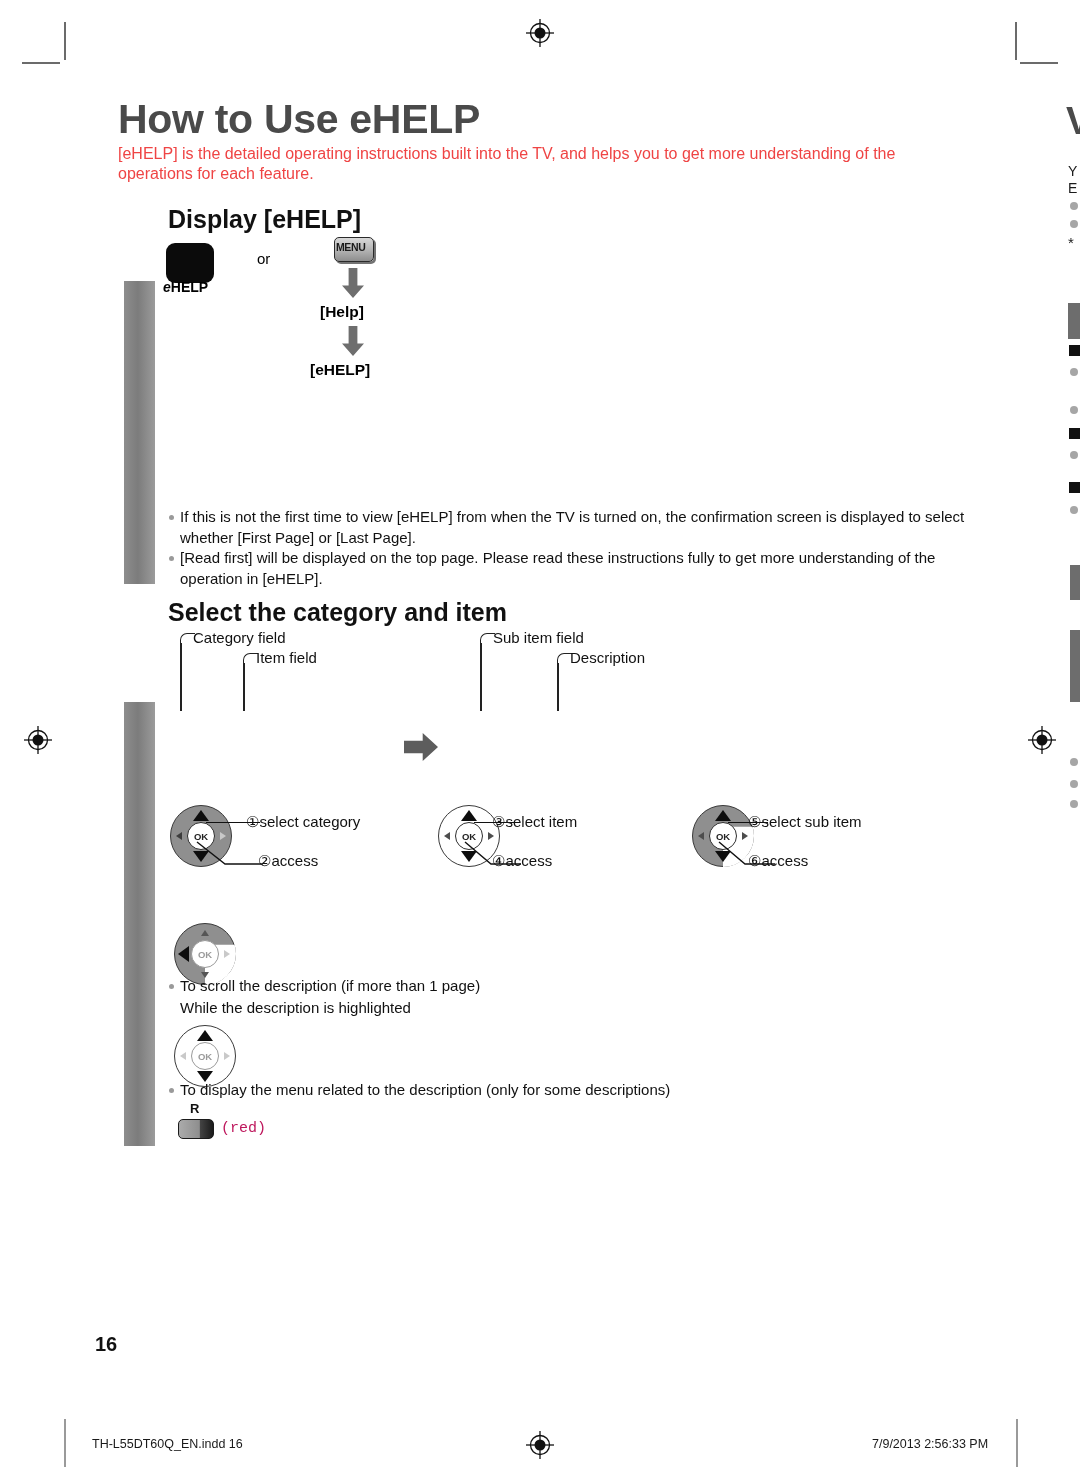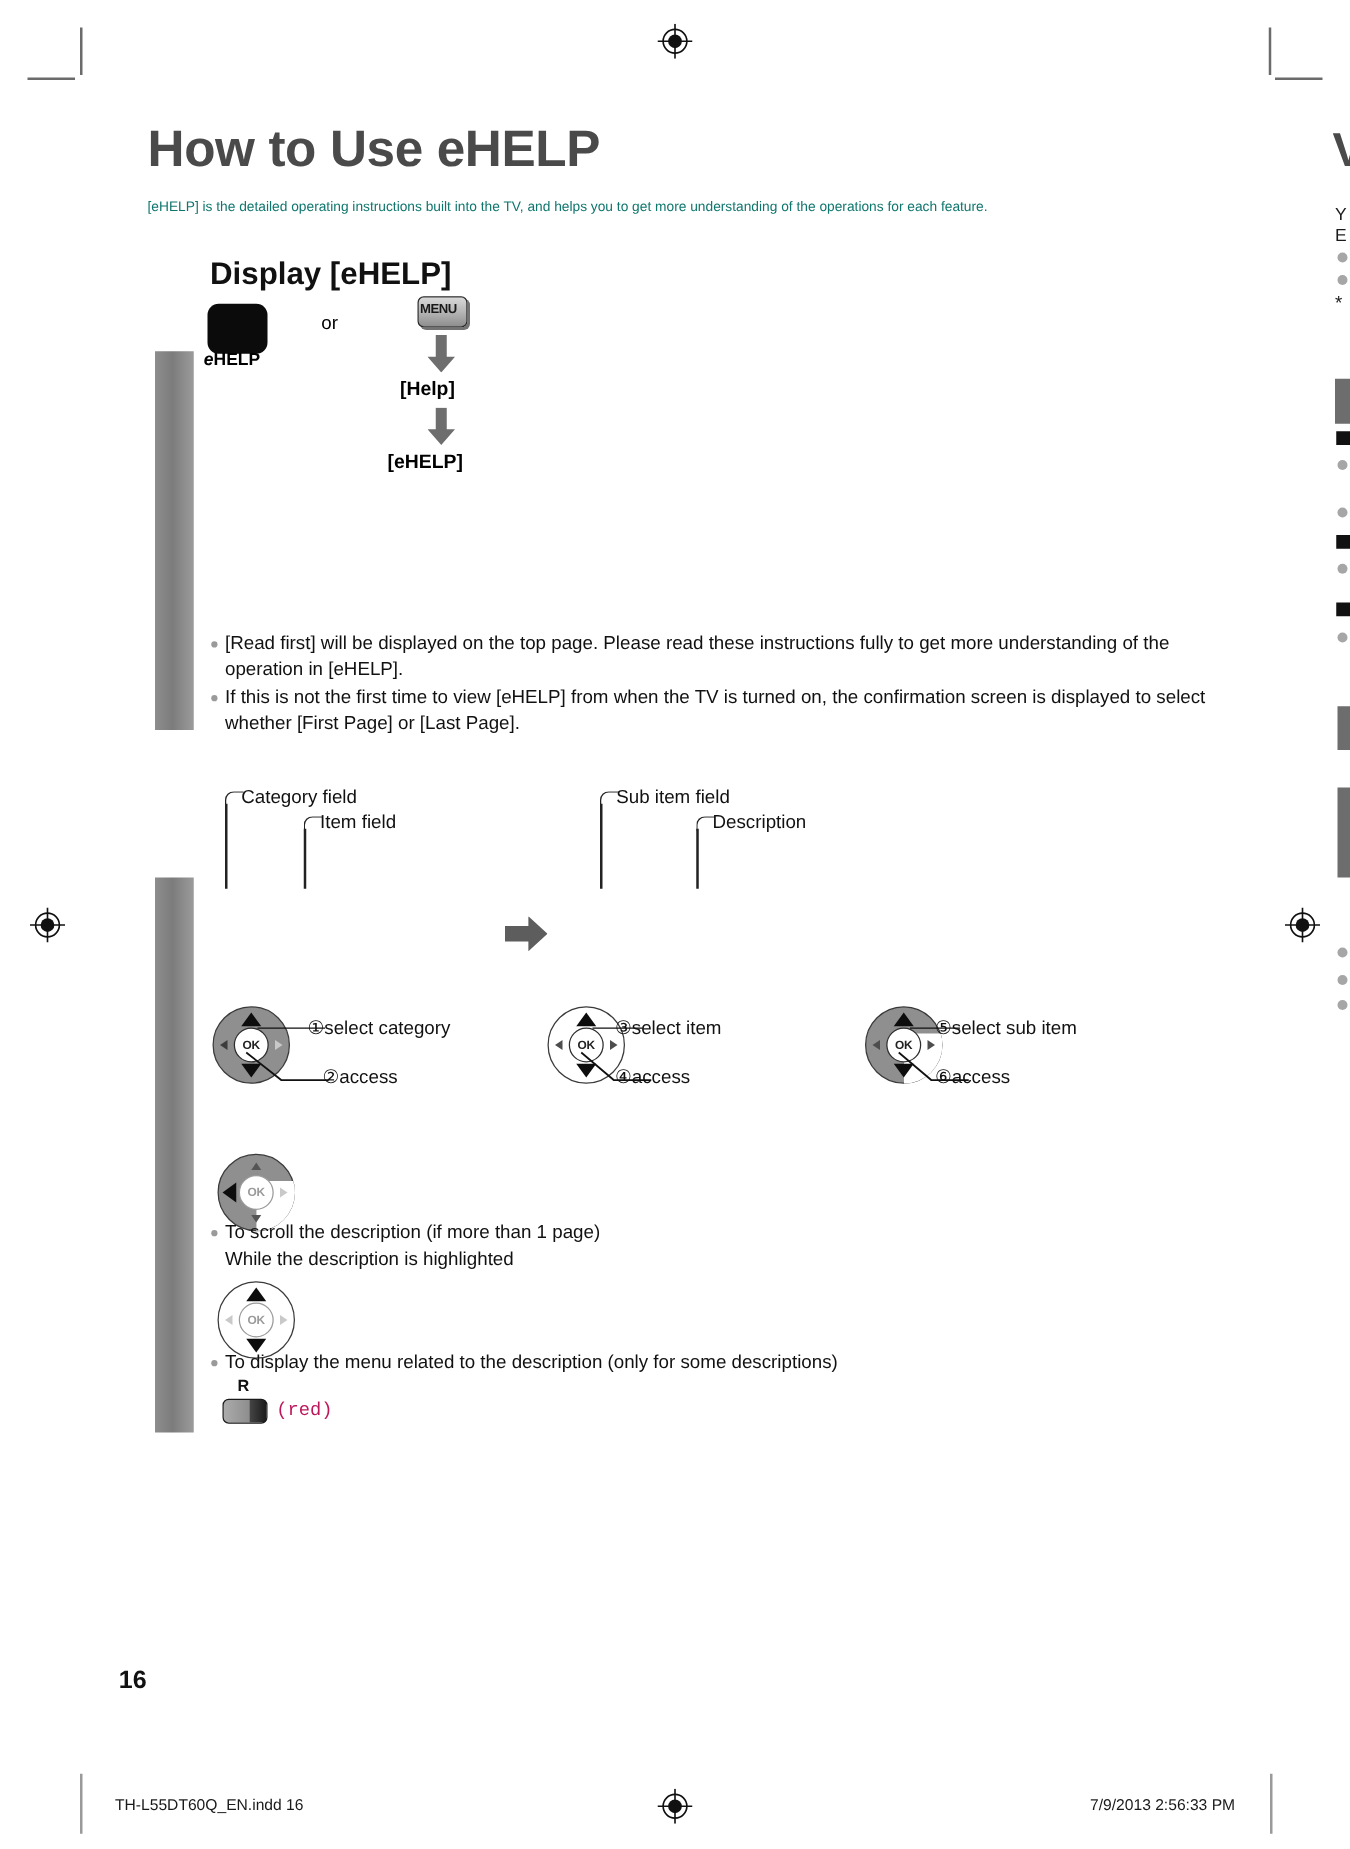--- a/index.html
+++ b/index.html
@@ -41,25 +41,25 @@
     top: 96px;
     font-size: 41px;
     font-weight: bold;
     color: #4a4a4a;
     letter-spacing: -0.3px;
     white-space: nowrap;
   }
   .intro {
     position: absolute;
     left: 118px;
-    top: 156px;
+    top: 144px;
     width: 795px;
-    font-size: 11px;
+    font-size: 16px;
     line-height: 20px;
-    color: #0f766e;
+    color: #ef4444;
   }
   .h2 {
     position: absolute;
     font-size: 25px;
     font-weight: bold;
     color: #111;
     white-space: nowrap;
   }
   #h2-display { left: 168px; top: 205px; }
   #h2-select  { left: 168px; top: 598px; }
@@ -396,24 +396,25 @@
     <span>MENU</span>
   </div>
 
   <div class="flow-arrow" style="left:342px; top:268px;"></div>
   <div class="flow-label" style="left:320px; top:303px; width:66px;">[Help]</div>
 
   <div class="flow-arrow" style="left:342px; top:326px;"></div>
   <div class="flow-label" style="left:310px; top:361px; width:86px;">[eHELP]</div>
 
   <div class="bullet-block" style="left:168px; top:505px; width:800px;">
+    <div class="bullet-row" style="margin-top:2px;">If this is not the first time to view [eHELP] from when the TV is turned on, the confirmation screen is displayed to select whether [First Page] or [Last Page].</div>
     <div class="bullet-row">[Read first] will be displayed on the top page. Please read these instructions fully to get more understanding of the operation in [eHELP].</div>
-    <div class="bullet-row" style="margin-top:2px;">If this is not the first time to view [eHELP] from when the TV is turned on, the confirmation screen is displayed to select whether [First Page] or [Last Page].</div>
-  </div>
-
+  </div>
+
+  <div class="h2" id="h2-select">Select the category and item</div>
 
   <div class="leader" style="left:180px; top:633px;">
     <div class="elbow"></div>
     <div class="stem" style="height:68px;"></div>
     <div class="ltext">Category field</div>
   </div>
 
   <div class="leader" style="left:243px; top:653px;">
     <div class="elbow"></div>
     <div class="stem" style="height:48px;"></div>

